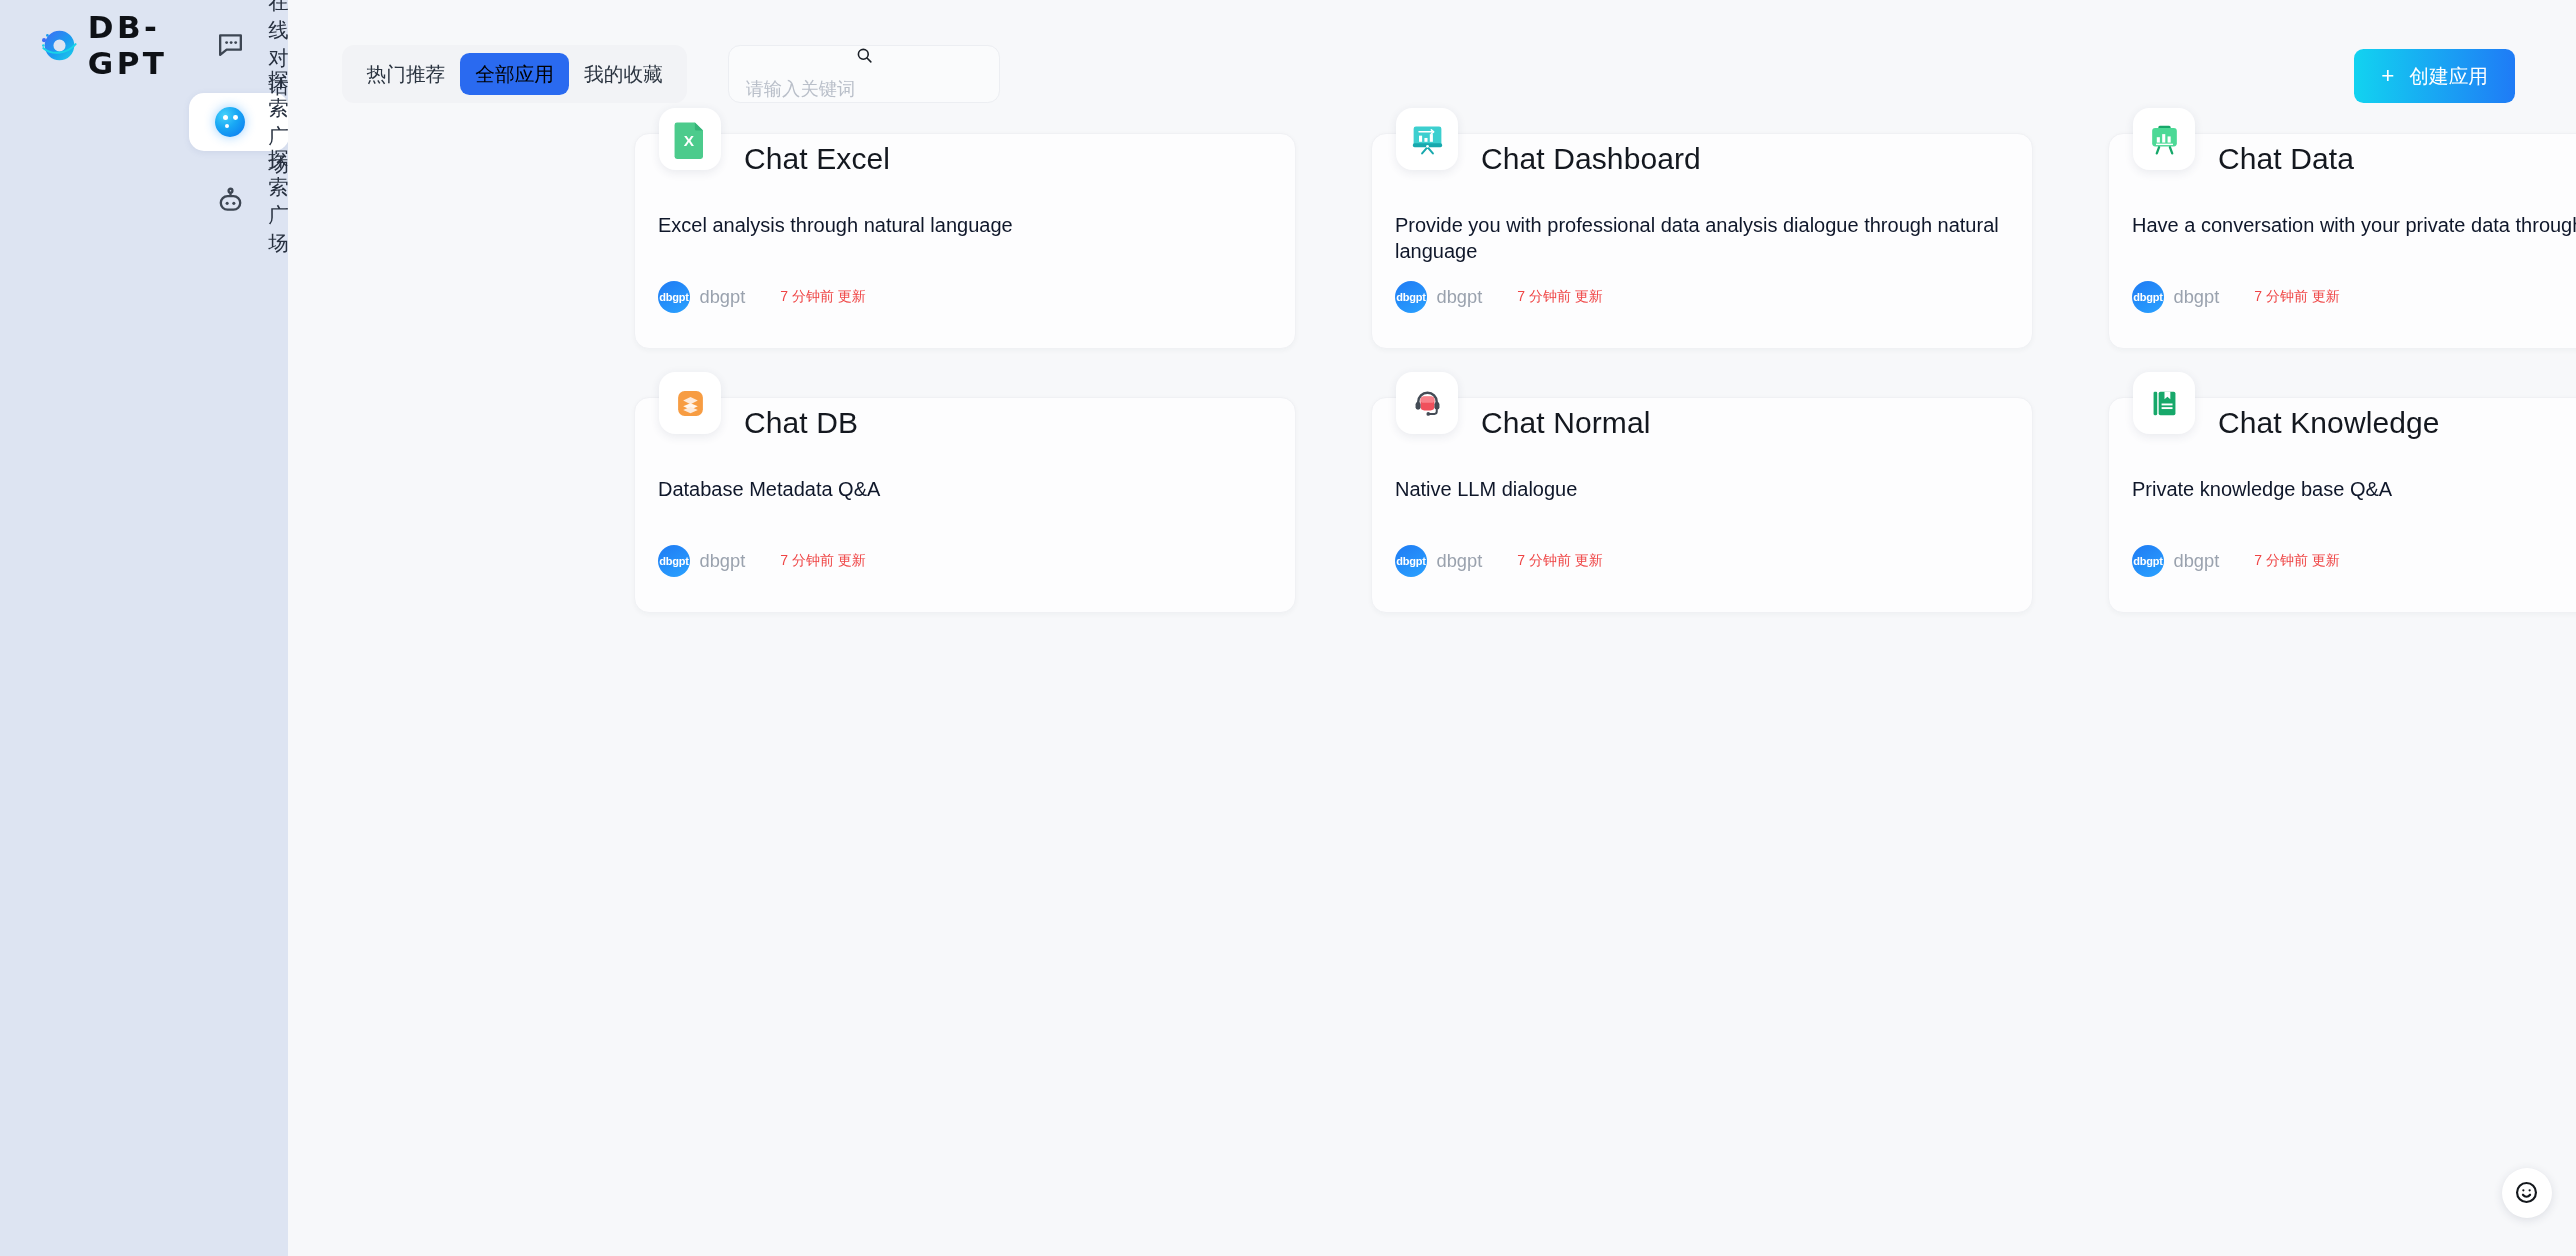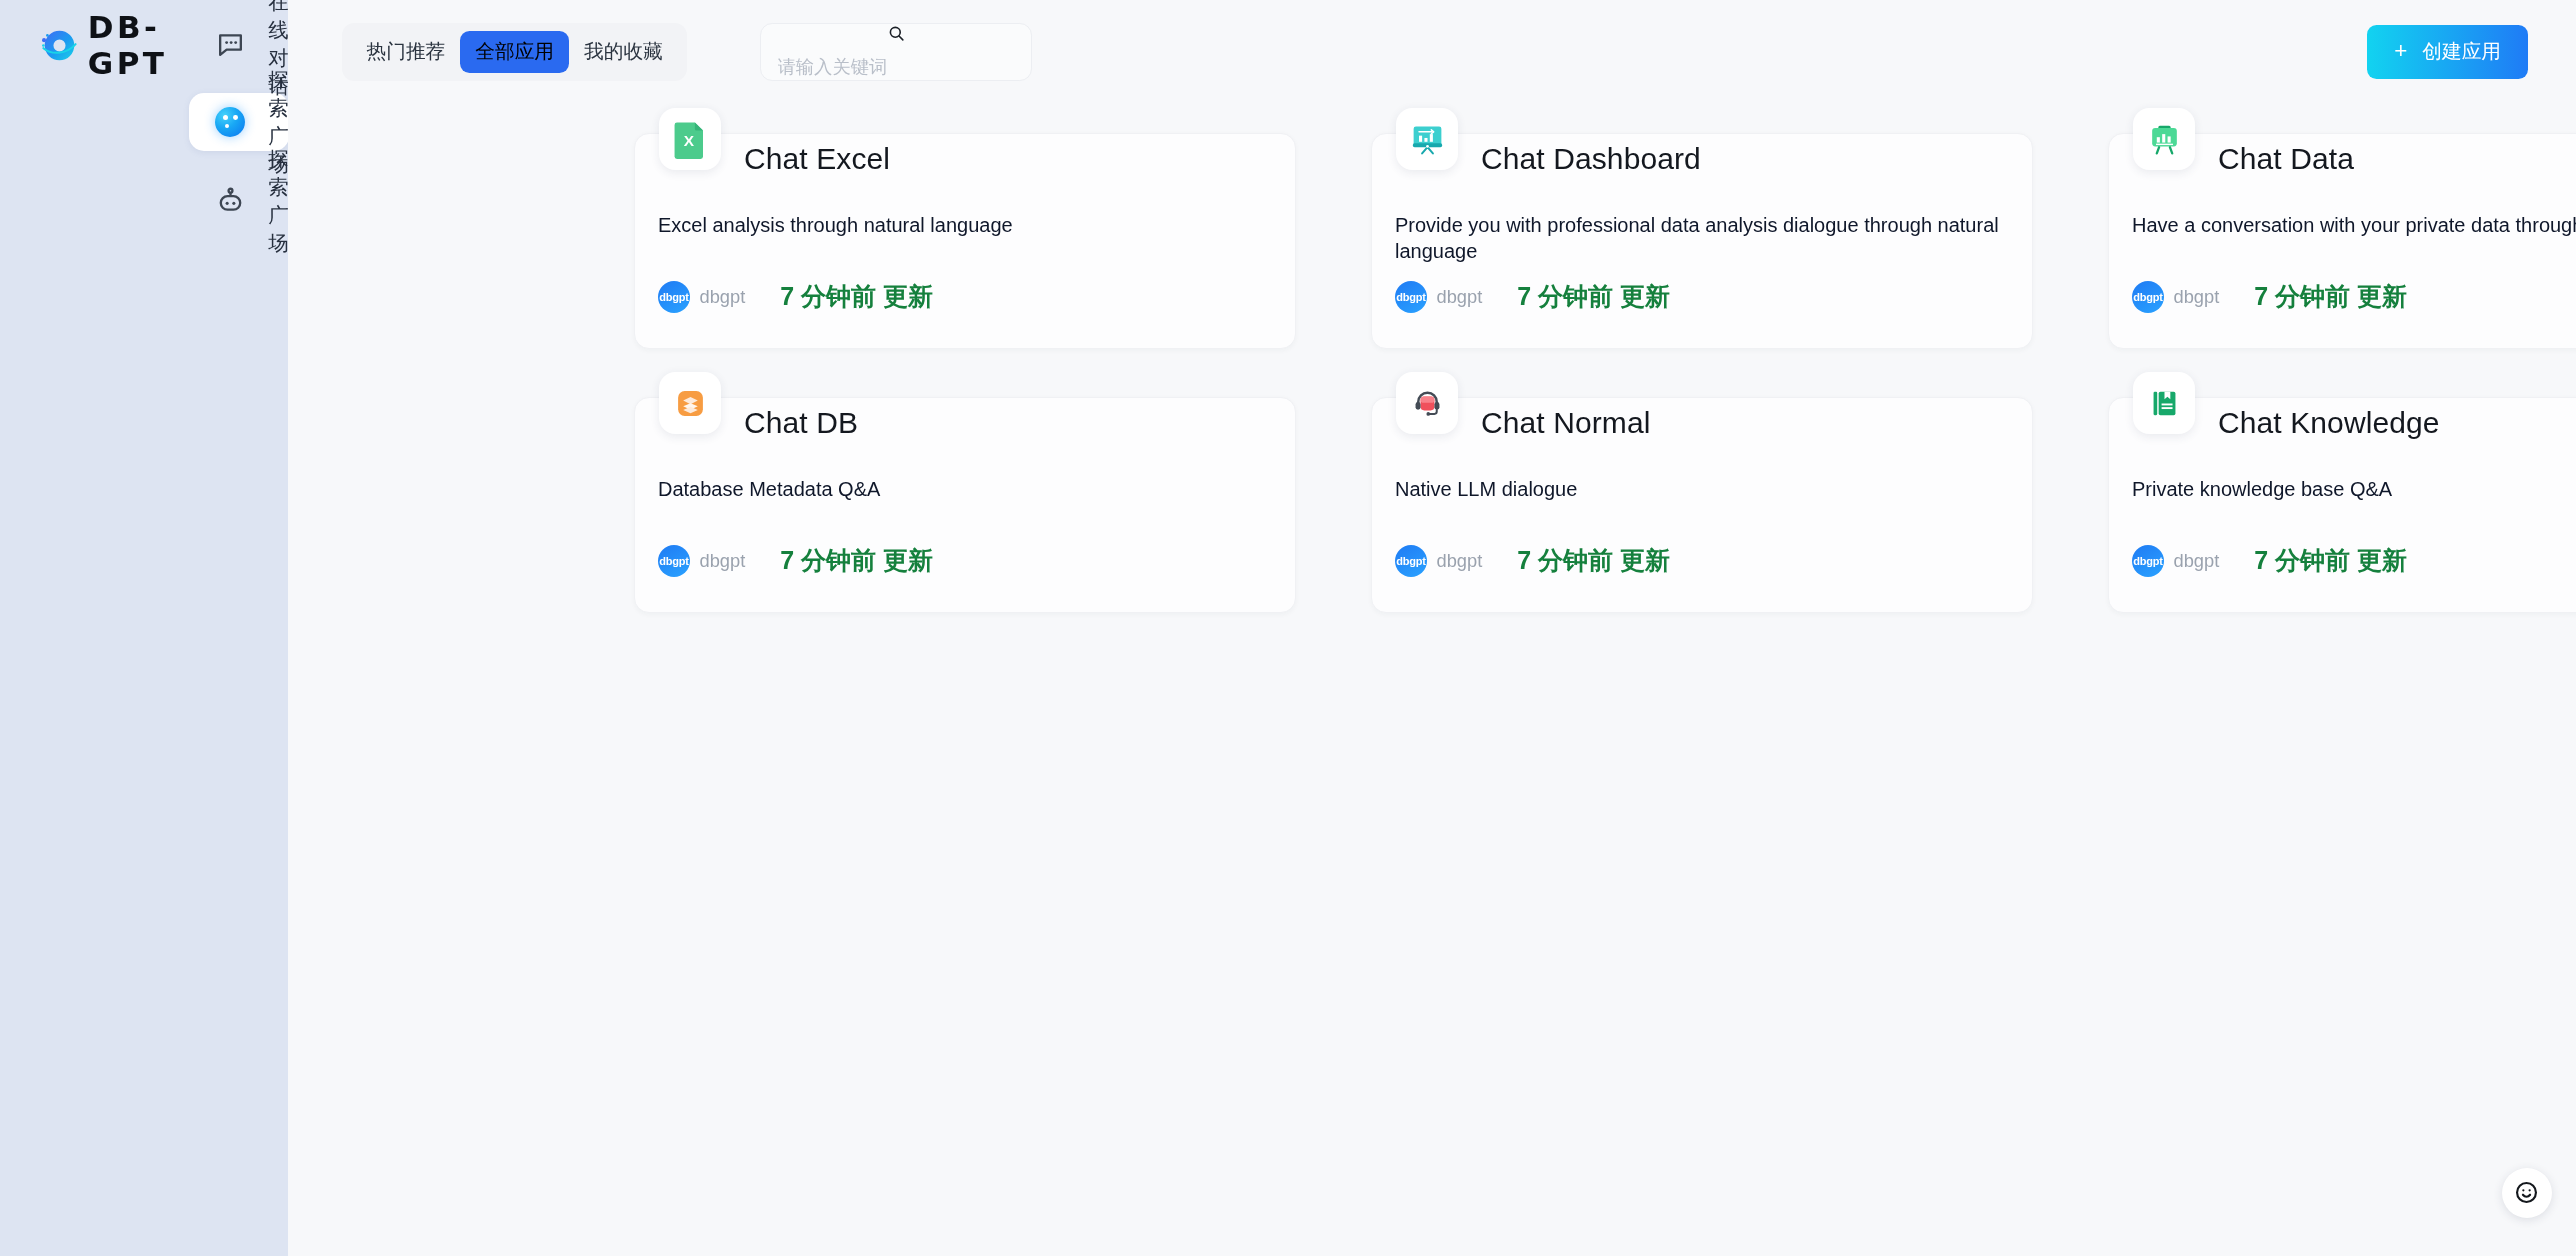--- a/index.html
+++ b/index.html
@@ -72,24 +72,23 @@
   .footer-icons {
     display: flex; align-items: center;
     padding: 0 0 19px 0; margin: 0 27px;
     justify-content: flex-start; gap: 57px;
   }
   .footer-btn { width: 35px; height: 35px; display: flex; align-items: center; justify-content: center; cursor: pointer; }
 
   
   .main { flex: 1 1 auto; height: 1256px; background: #f7f8fa; position: relative; overflow: hidden; }
   .topbar {
-    display: flex; align-items: center;
-    padding: 0 48px 0 54px;
+    display: flex; align-items: flex-end;
+    padding: 0 61px 0 54px;
     height: 103px;
-    gap: 32px;
   }
   .tabs {
     background: #f2f3f6; border-radius: 12.2px;
     display: flex; align-items: center; gap: 0;
     padding: 6.8px 9.5px; height: 58px;
   }
   .tab {
     font-size: 19.7px; color: #2b3440; padding: 0 15px;
     height: 42px; display: flex; align-items: center;
     border-radius: 9.5px; cursor: pointer; white-space: nowrap;
@@ -157,21 +156,21 @@
     display: flex; align-items: center;
   }
   .foot-avatar {
     width: 32px; height: 32px; border-radius: 50%;
     background: linear-gradient(150deg, #1f7bf4 0%, #2aa2ff 100%);
     color: #fff; font-size: 11px; font-weight: 700;
     display: flex; align-items: center; justify-content: center;
     flex: 0 0 32px; letter-spacing: -0.2px;
   }
   .foot-author { margin-left: 9.5px; font-size: 18.3px; color: #9aa2ae; }
-  .foot-time { margin-left: 35px; font-size: 25px; color: #15803d; font-weight: bold; }
+  .foot-time { margin-left: 35px; font-size: 14px; color: #ef4444; }
 
   
   .feedback-fab {
     position: absolute; right: 24.4px; bottom: 38px;
     width: 50px; height: 50px; border-radius: 50%;
     background: #ffffff; box-shadow: 0 2px 9.5px rgba(40,50,80,.13);
     display: flex; align-items: center; justify-content: center; cursor: pointer;
   }
 </style>
 </head>

